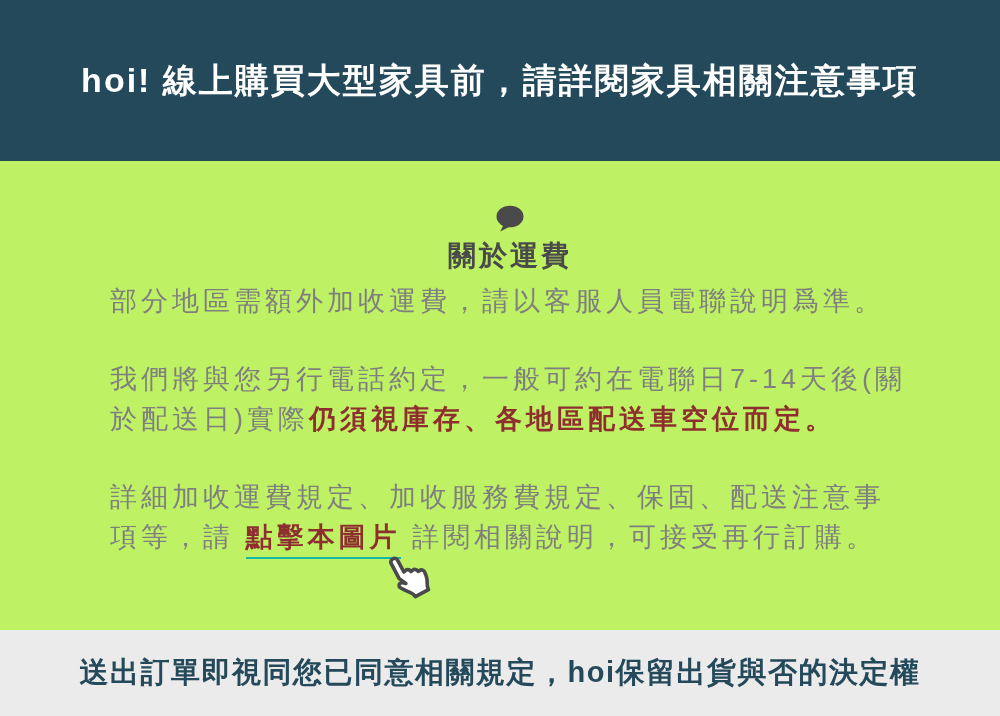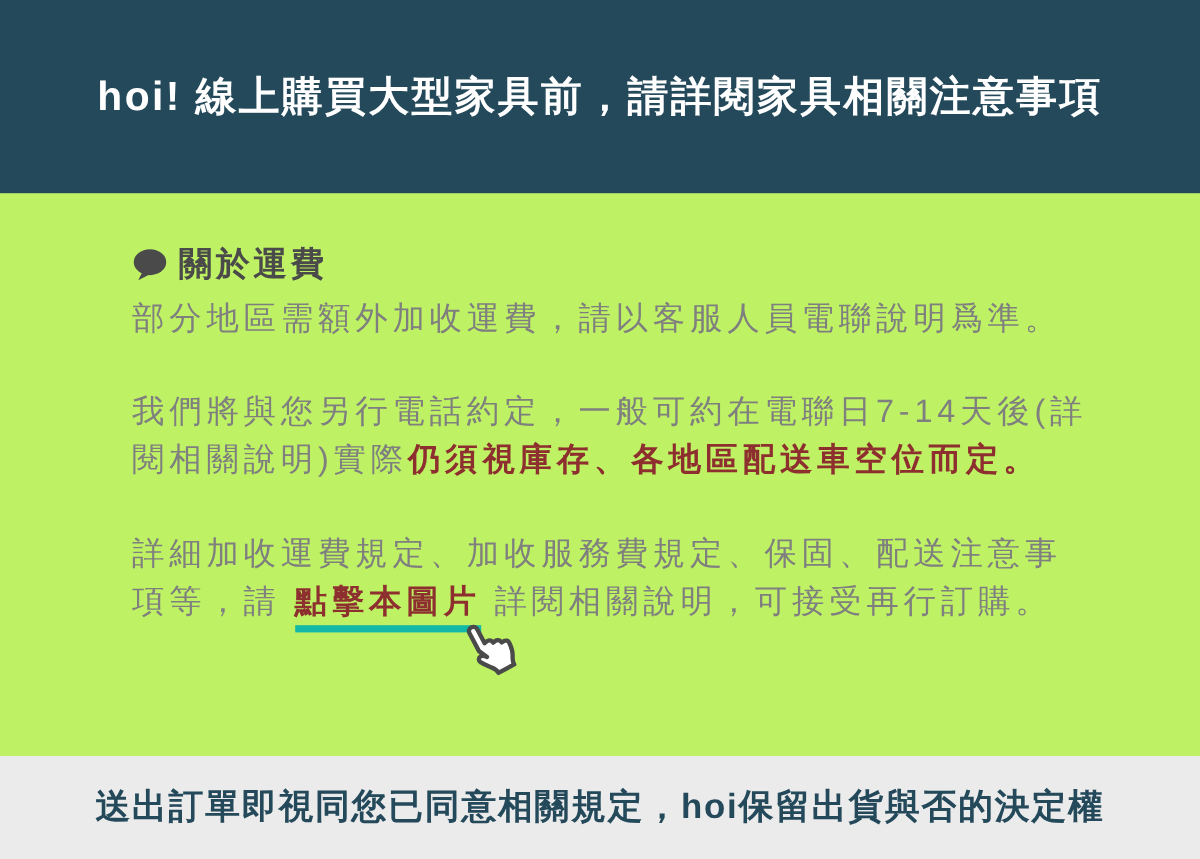--- a/index.html
+++ b/index.html
@@ -39,20 +39,21 @@
     left: 110px;
     width: 800px;
     padding-top: 44px;
   }
   .section { margin-bottom: 38px; }
   .section-title-row {
     display: flex;
     align-items: center;
     gap: 9px;
     margin-bottom: 9px;
+    flex-direction: column;
   }
   .bubble-icon { width: 30px; height: 27px; flex: 0 0 auto; }
   .section-title {
     font-size: 28px;
     font-weight: bold;
     color: #4a4a4a;
     letter-spacing: 3px;
     line-height: 1.1;
     white-space: nowrap;
   }
@@ -66,21 +67,21 @@
     color: #8e2f2f;
     font-weight: bold;
     font-style: normal;
     text-align: center;
   }
   .click-link {
     color: #8e2f2f;
     font-weight: bold;
     display: inline-block;
     position: relative;
-    border-bottom: 6px solid #14b8a6;
+    border-bottom: 2px solid #14b8a6;
     padding-bottom: 4px;
     line-height: 1.15;
     cursor: pointer;
   }
   .hand-cursor {
     position: absolute;
     right: -34px;
     bottom: -48px;
     width: 58px;
     height: 58px;
@@ -124,21 +125,21 @@
         </svg>
         <span class="section-title">關於運費</span>
       </div>
       <div class="section-body">
         <span>部分地區需額外加收運費，請以客服人員電聯說明爲準。</span>
       </div>
     </div>
 
     <div class="section">
       <div class="section-body">
-        <span>我們將與您另行電話約定，一般可約在電聯日7-14天後(詳閱相關說明)實際</span><em class="emphasis">仍須視庫存、各地區配送車空位而定。</em>
+        <span>我們將與您另行電話約定，一般可約在電聯日7-14天後(關於配送日)實際</span><em class="emphasis">仍須視庫存、各地區配送車空位而定。</em>
       </div>
     </div>
 
     <div class="section">
       <div class="section-body">
         <span>詳細加收運費規定、加收服務費規定、保固、配送注意事項等，請 </span><span class="click-link"><span>點擊本圖片</span><svg class="hand-cursor" viewBox="0 0 32 32">
             <path d="M12 15.5 V6.2 a2 2 0 0 1 4 0 v7.3 l1.2-.3 a1.9 1.9 0 0 1 2.3 1.4 l.1.5 1.2-.2 a1.9 1.9 0 0 1 2.2 1.5 l.1.5 1-.1 a1.8 1.8 0 0 1 2 1.8 c-.1 2.7-.6 4.7-1.6 6.3-.8 1.3-1.1 2.3-1.1 3.6 H15.2 c0-1.3-.5-2.3-1.5-3.5-1-1.2-2.4-2.7-3.5-4.7-.6-1 .1-2.3 1.3-2.3 1 0 1.7.6 2.5 1.6 z" fill="#ffffff" stroke="#4a4a4a" stroke-width="2" stroke-linejoin="round" stroke-linecap="round"></path>
           </svg></span><span> 詳閱相關說明，可接受再行訂購。</span>
       </div>
     </div>

